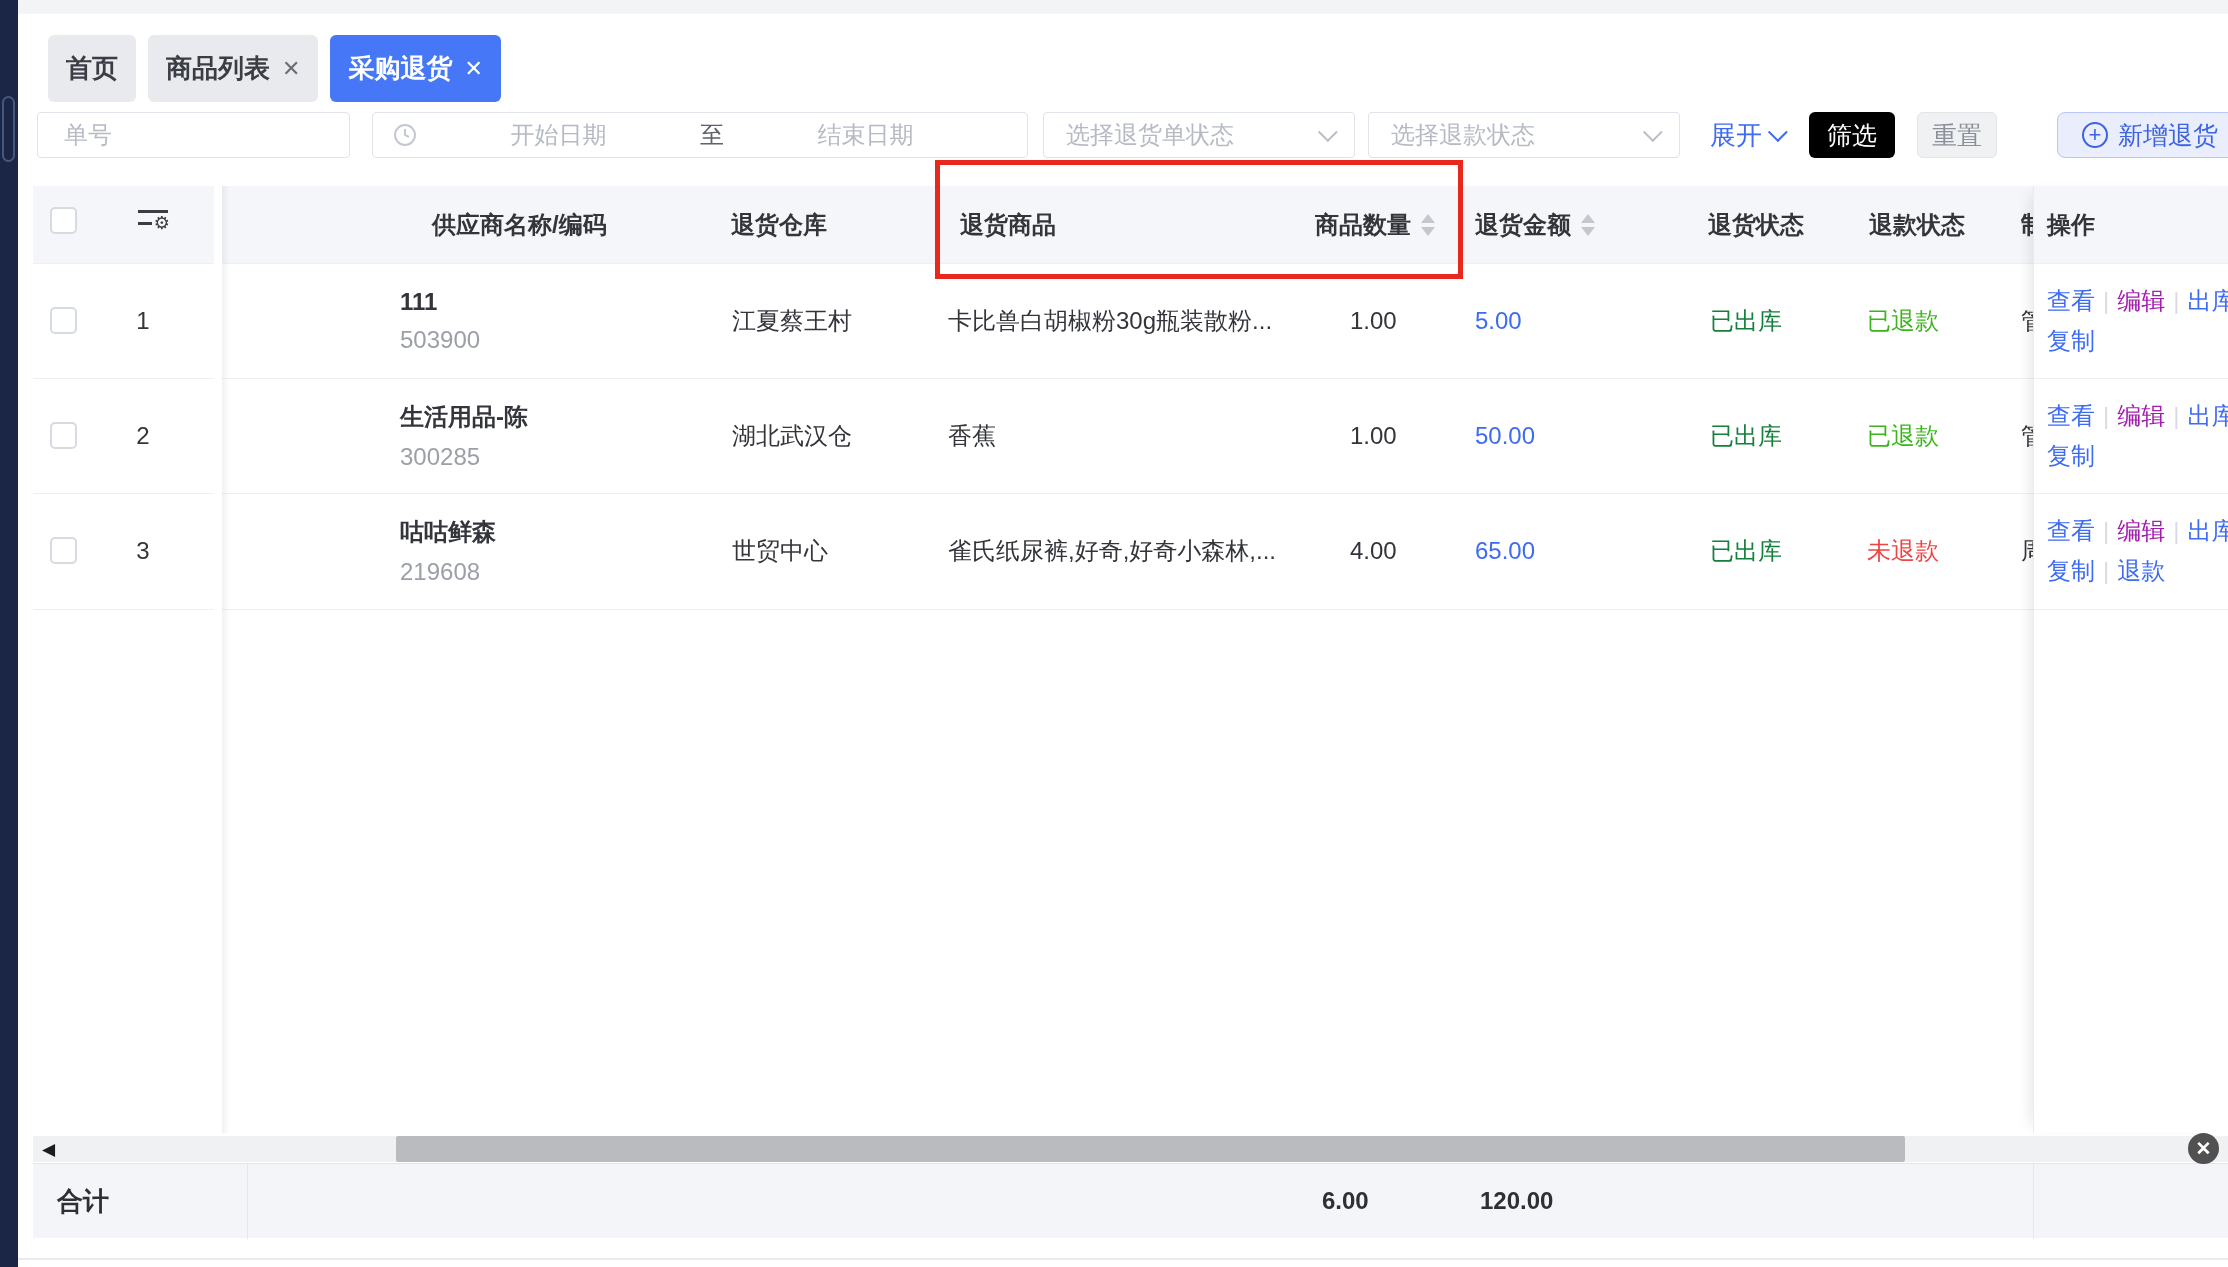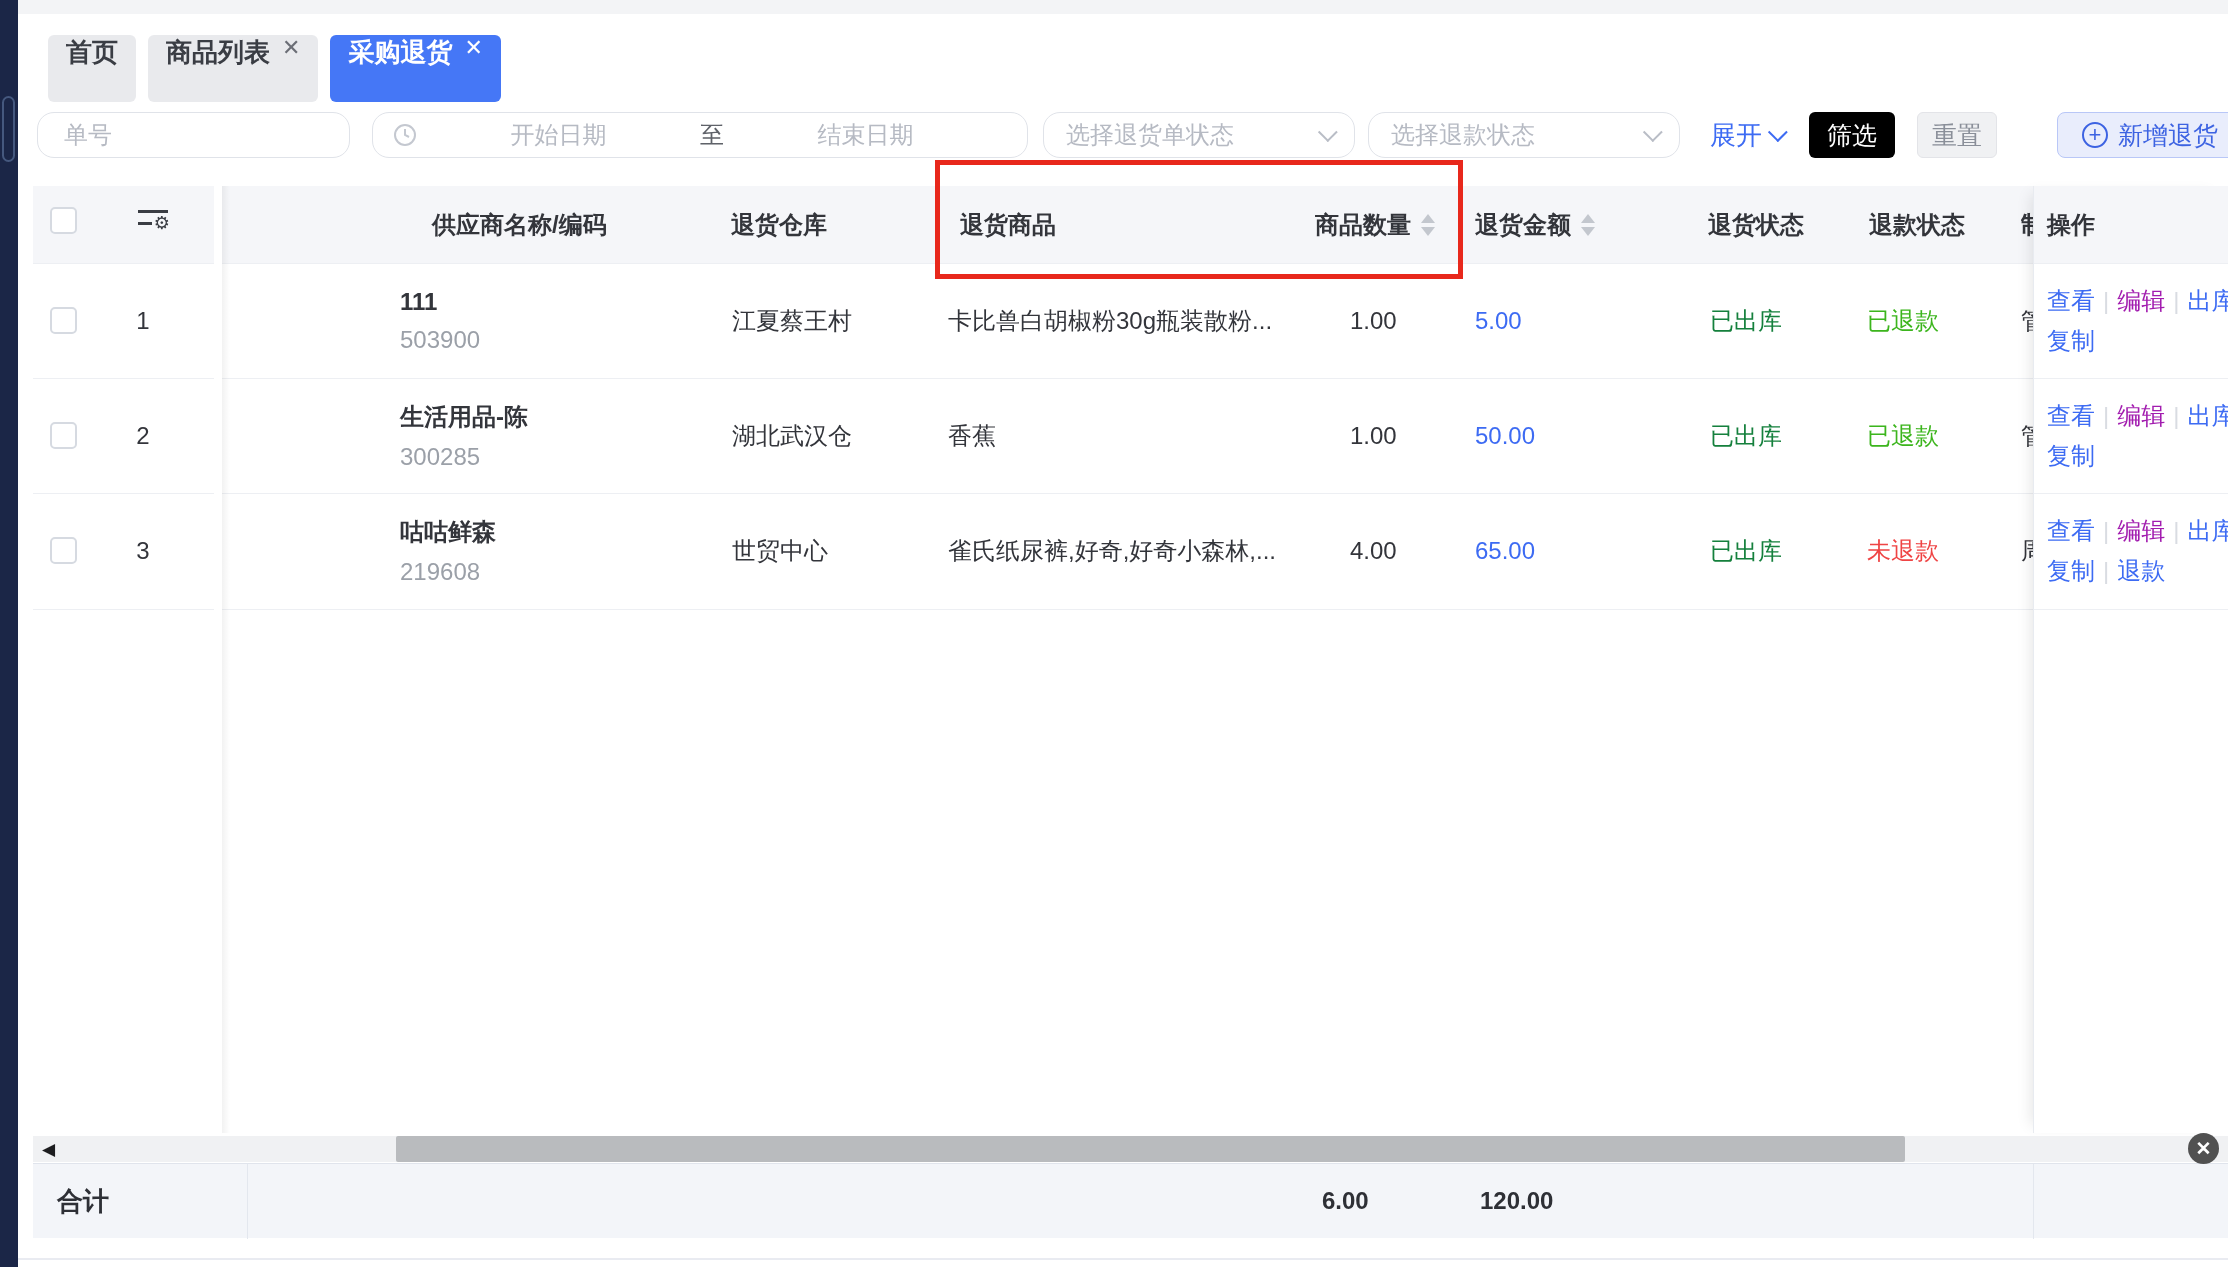--- a/index.html
+++ b/index.html
@@ -7,27 +7,27 @@
   .stage{position:relative;width:2228px;height:1267px;background:#fff;overflow:hidden;}
 
   
   .sidebar{position:absolute;left:0;top:0;width:18px;height:1267px;background:#1b2647;z-index:2;}
   .sidebar-pill{position:absolute;left:2px;top:96px;width:13px;height:66px;border:2px solid #45587e;border-radius:8px;}
 
   .topband{position:absolute;left:18px;top:0;width:2210px;height:14px;background:#f3f4f6;}
 
   
   .tabs{position:absolute;left:48px;top:35px;height:64px;display:flex;gap:12px;z-index:3;}
-  .tab{display:flex;align-items:flex-start;gap:12px;height:67px;padding:0 18px;background:#e9eaed;border-radius:6px;font-size:26px;color:#3a3d44;font-weight:600;cursor:pointer;}
+  .tab{display:flex;align-items:center;gap:12px;height:67px;padding:0 18px;background:#e9eaed;border-radius:6px;font-size:26px;color:#3a3d44;font-weight:600;cursor:pointer;}
   .tab.active{background:#4577f6;color:#fff;}
   .tab .x{font-size:22px;font-weight:400;color:#6b6e76;}
   .tab.active .x{color:#fff;}
 
   
-  .ctrl{position:absolute;top:112px;height:46px;border:1px solid #e0e3e9;border-radius:17px;background:#fff;display:flex;align-items:center;font-size:24px;color:#b6bac3;}
+  .ctrl{position:absolute;top:112px;height:46px;border:1px solid #e0e3e9;border-radius:4px;background:#fff;display:flex;align-items:center;font-size:24px;color:#b6bac3;}
   .search{left:37px;width:313px;padding:0 14px;gap:10px;}
   .search input{border:none;outline:none;flex:1;font-size:24px;color:#303133;background:transparent;}
   .search input::placeholder{color:#b6bac3;}
   .daterange{left:372px;width:656px;padding:0 20px;}
   .daterange .flex1{flex:1;text-align:center;}
   .daterange .zhi{color:#5f6269;}
   .select1{left:1043px;width:312px;padding:0 22px;justify-content:space-between;}
   .select2{left:1368px;width:312px;padding:0 22px;justify-content:space-between;}
   .chev{width:14px;height:14px;border-right:2px solid #b9bdc6;border-bottom:2px solid #b9bdc6;transform:rotate(45deg) translateY(-4px);}
   .expand{position:absolute;left:1710px;top:112px;height:46px;display:flex;align-items:center;gap:6px;color:#3d6bf3;font-size:26px;cursor:pointer;z-index:3;}

